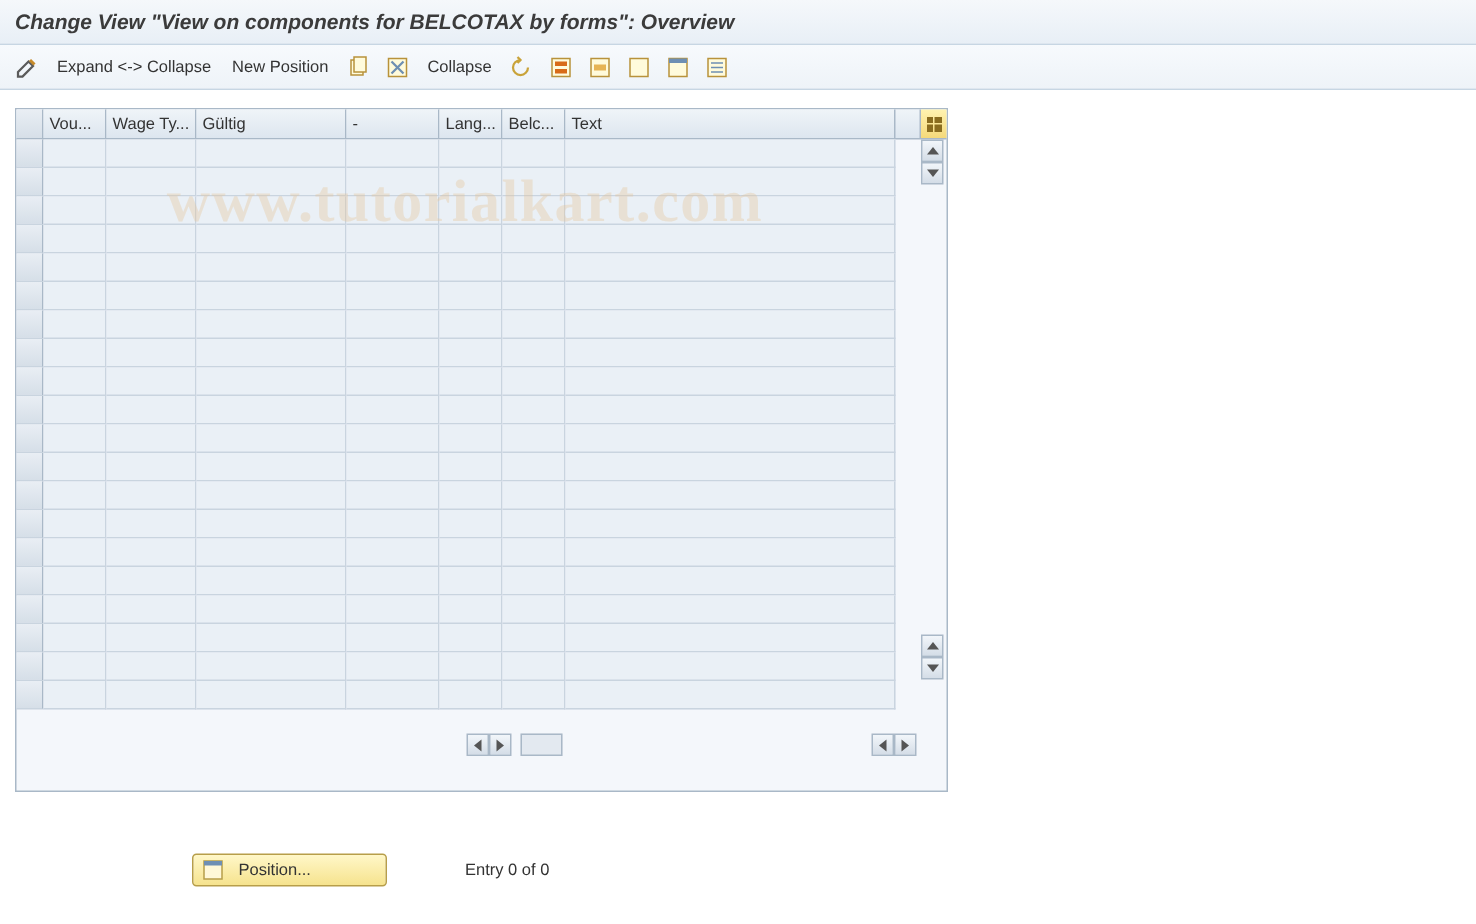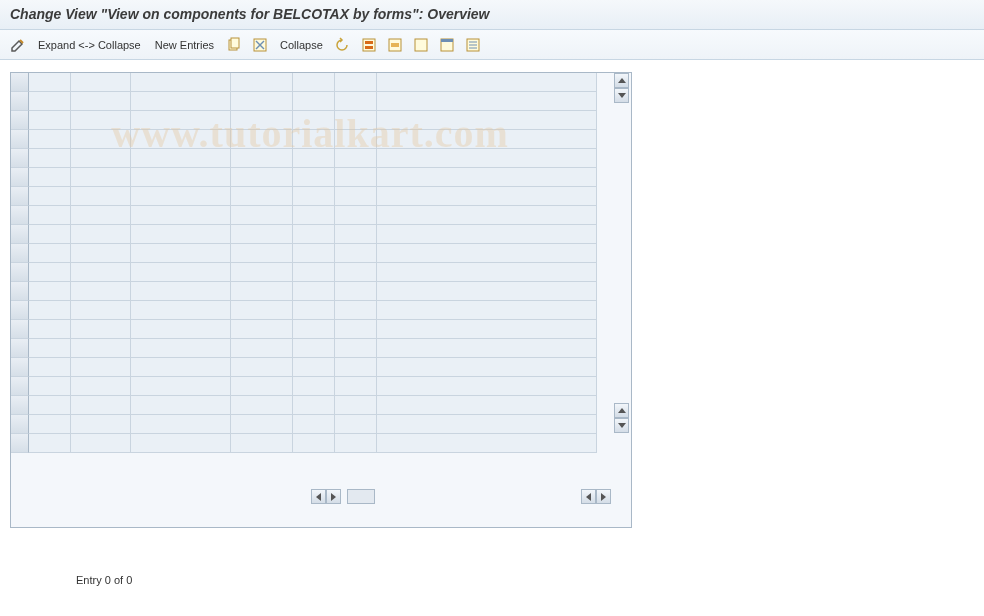--- a/index.html
+++ b/index.html
@@ -154,21 +154,21 @@
       cursor:pointer;
       padding:0 8px 0 6px;
       gap:10px;
       font-size:11px;
       color:#333;
     }
     .pos-icon {
       width:14px; height:14px; display:flex; align-items:center; justify-content:center;
     }
     .entry-text {
-      margin-left:76px;
+      margin-left:52px;
       font-size:11px; color:#333;
     }
     .watermark {
       position:absolute;
       top:110px; left:0; width:620px; text-align:center;
       font-size:40px; font-weight:bold; letter-spacing:1px;
       color: rgba(228, 195, 150, 0.35);
       pointer-events:none; user-select:none;
       font-family: Georgia, serif;
     }
@@ -179,21 +179,21 @@
 <div class="title-bar">Change View "View on components for BELCOTAX by forms": Overview</div>
 
 <div class="toolbar">
   <span class="tool-glyph">
     <svg width="16" height="16" viewBox="0 0 16 16">
         <path d="M2 11 L9 4 L12 7 L5 14 L2 14 Z" fill="none" stroke="#5a5a5a" stroke-width="1.5"></path>
         <path d="M10 3 L13 6" stroke="#c78b2a" stroke-width="2"></path>
       </svg>
   </span>
   <span class="tool-text">Expand &lt;-&gt; Collapse</span>
-  <span class="tool-text">New Entries</span>
+  <span class="tool-text">New Position</span>
   <span class="tool-glyph">
     <svg width="16" height="16" viewBox="0 0 16 16">
         <rect x="3" y="3" width="8" height="10" fill="#fffbdc" stroke="#b8923b"></rect>
         <rect x="5" y="1" width="8" height="10" fill="#fffbdc" stroke="#b8923b"></rect>
       </svg>
   </span>
   <span class="tool-glyph">
     <svg width="16" height="16" viewBox="0 0 16 16">
         <rect x="2" y="2" width="12" height="12" fill="#fffbdc" stroke="#b8923b"></rect>
         <line x1="4" y1="4" x2="12" y2="12" stroke="#6e8fb3" stroke-width="1.5"></line>
@@ -239,20 +239,38 @@
         <line x1="4" y1="11" x2="12" y2="11" stroke="#6e8fb3"></line>
       </svg>
   </span>
 </div>
 
 <div class="content-area">
   <div class="panel">
 
     <div class="grid-wrapper">
 
+      <div class="header-row">
+        <div class="header-cell header-selector"></div>
+        <div class="header-cell" style="width:42px">Vou...</div>
+        <div class="header-cell" style="width:60px">Wage Ty...</div>
+        <div class="header-cell" style="width:100px">Gültig</div>
+        <div class="header-cell" style="width:62px">-</div>
+        <div class="header-cell" style="width:42px">Lang...</div>
+        <div class="header-cell" style="width:42px">Belc...</div>
+        <div class="header-cell" style="width:220px">Text</div>
+        <div class="config-btn">
+          <div class="config-mini-grid">
+              <span></span>
+              <span></span>
+              <span></span>
+              <span></span>
+            </div>
+        </div>
+      </div>
 
       <div class="grid-body">
 
         <div class="body-row">
             <div class="row-selector"></div>
             <div class="body-cell" style="width:42px"></div>
             <div class="body-cell" style="width:60px"></div>
             <div class="body-cell" style="width:100px"></div>
             <div class="body-cell" style="width:62px"></div>
             <div class="body-cell" style="width:42px"></div>
@@ -490,14 +508,23 @@
         </div>
       </div>
 
     </div>
   </div>
 </div>
 
 <div class="watermark">www.tutorialkart.com</div>
 
 <div class="footer-area">
+  <div class="position-btn">
+    <span class="pos-icon">
+      <svg width="14" height="14" viewBox="0 0 14 14">
+          <rect x="1" y="1" width="12" height="12" fill="#fff8d8" stroke="#b79e4a"></rect>
+          <rect x="1" y="1" width="12" height="3" fill="#6e8fb3"></rect>
+        </svg>
+    </span>
+    <span>Position...</span>
+  </div>
   <div class="entry-text">Entry 0 of 0</div>
 </div>
 
 </body></html>

